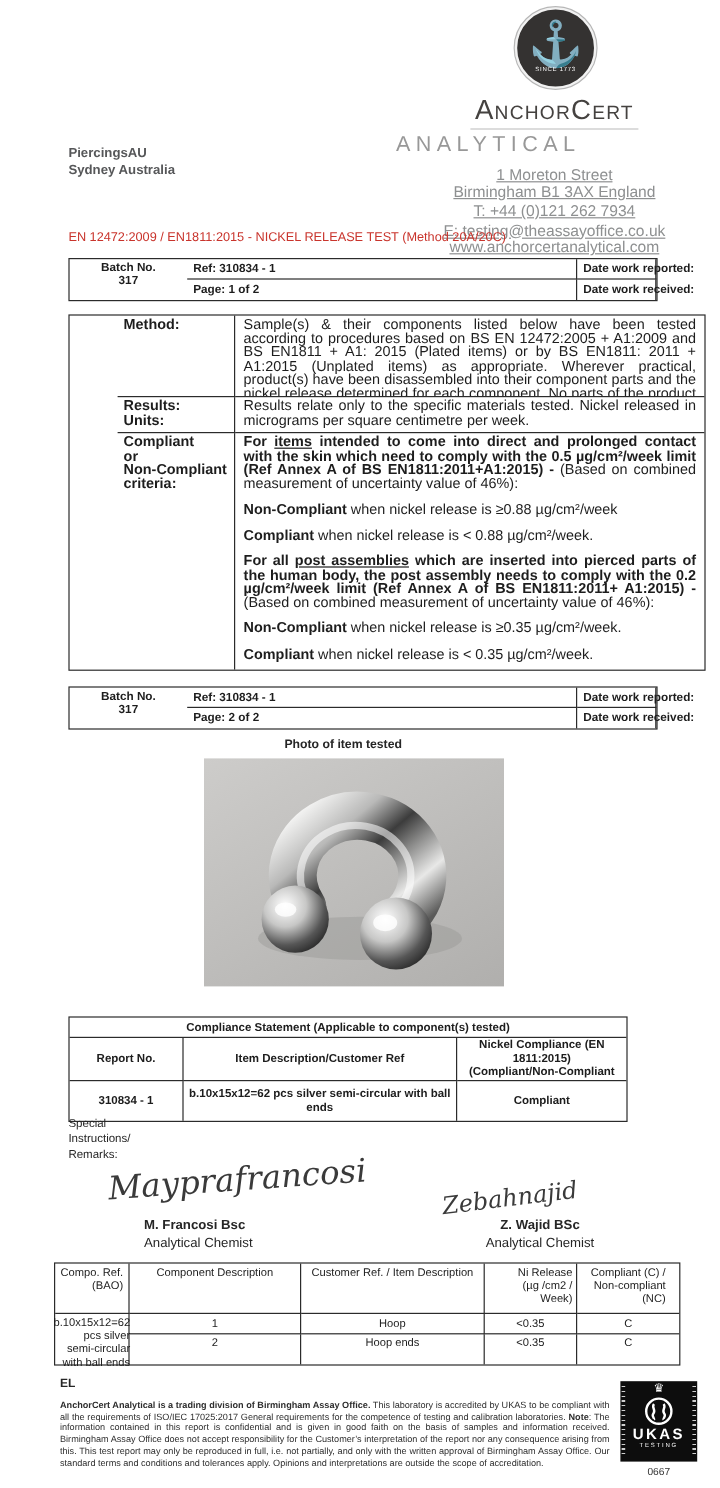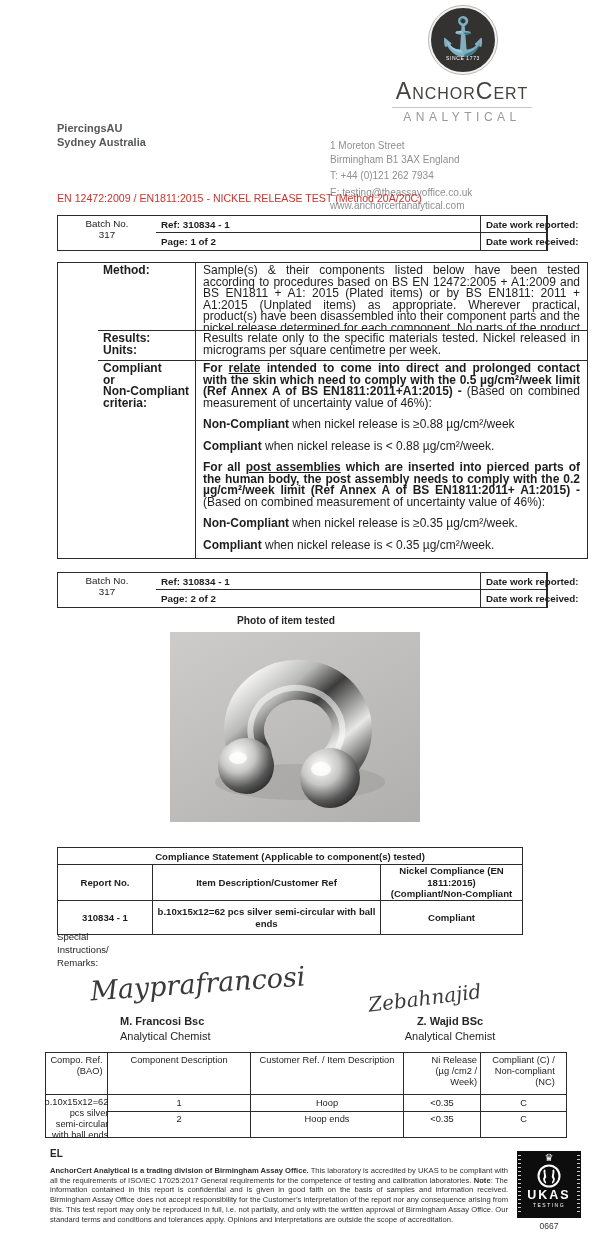--- a/index.html
+++ b/index.html
@@ -12,41 +12,41 @@
 
   
   .logo-circle{left:429px;top:6px;width:64px;height:64px;border-radius:50%;
     background:#343231;border:2px solid #f2f2f2;outline:1px solid #b7b7b7;
     display:flex;flex-direction:column;align-items:center;justify-content:center;}
   .anchor-glyph{color:#fff;font-size:37px;line-height:38px;margin-top:-2px;}
   .since{color:#fff;font-size:5px;letter-spacing:.6px;margin-top:-1px;}
   .brand-name{left:330px;top:78px;width:264px;text-align:center;font-variant:small-caps;
     font-size:23px;letter-spacing:1px;color:#454240;}
   .brand-rule{left:392px;top:107px;width:140px;height:1px;background:#c6c6c6;}
-  .brand-sub{left:330px;top:110px;width:264px;text-align:center;font-size:12px;
+  .brand-sub{left:330px;top:110px;width:264px;font-size:18px;
     letter-spacing:4.5px;color:#989898;}
-  .addr{left:330px;top:139px;width:264px;text-align:left;color:#8e9091;font-size:10px;}
+  .addr{left:330px;top:139px;width:264px;text-align:center;color:#8e9091;font-size:13px;text-decoration:underline;}
   .addr div{line-height:13.5px;}
   .addr .gap{margin-top:3px;}
   .client{left:57px;top:121px;font-size:11px;font-weight:bold;color:#565759;line-height:14px;}
 
   
   .doc-title{left:57px;top:192px;font-size:10.6px;font-weight:normal;color:#c9342c;}
 
   
   .reftable{left:57px;width:489px;height:34px;border:1.5px solid #2b2b2b;
     display:grid;grid-template-columns:98px 1fr 66px;grid-template-rows:1fr 1fr;
     font-size:9.8px;font-weight:bold;color:#1d1d1d;}
   .reftable .cell{padding:1px 5px;display:flex;align-items:center;}
   .rt-br{border-right:1px solid #2b2b2b;}
   .rt-bb{border-bottom:1px solid #2b2b2b;}
   .rt-date{gap:0;}
   .rt-date .lab{flex:0 0 118px;}
   .rt-batch{grid-row:1/3;display:flex;flex-direction:column;align-items:center;
-    justify-content:flex-start;padding-top:2px;font-weight:normal;text-align:center;}
+    justify-content:flex-start;padding-top:2px;font-weight:bold;text-align:center;}
 
   
   .methodtable{left:57px;top:262px;width:489px;height:295px;border:1.5px solid #2b2b2b;
     display:grid;grid-template-columns:98px 1fr;grid-template-rows:68px 30px 1fr;
     font-size:12px;line-height:11.5px;color:#1d1d1d;padding-left:40px;}
   .mt-lab{border-right:1px solid #2b2b2b;padding:2px 5px;font-weight:bold;}
   .mt-body{padding:2px 7px;text-align:justify;overflow:hidden;}
   .mt-bb{border-bottom:1px solid #2b2b2b;}
   .mt-body p{margin:0;}
   .mt-body p + p{margin-top:10px;}
@@ -150,21 +150,21 @@
   <div class="abs methodtable">
     <div class="mt-lab mt-bb">Method:</div>
     <div class="mt-body mt-bb">Sample(s) &amp; their components listed below have been tested according to procedures based on BS EN 12472:2005 + A1:2009 and BS EN1811 + A1: 2015 (Plated items) or by BS EN1811: 2011 + A1:2015 (Unplated items) as appropriate.  Wherever practical, product(s) have been disassembled into their component parts and the nickel release determined for each component. No parts of the product have been ‘masked off’ during the test, unless specifically instructed by the Customer.</div>
     <div class="mt-lab mt-bb preline">Results:
 Units:</div>
     <div class="mt-body mt-bb">Results relate only to the specific materials tested. Nickel released in micrograms per square centimetre per week.</div>
     <div class="mt-lab preline">Compliant
 or
 Non-Compliant criteria:</div>
     <div class="mt-body">
-      <p><span class="b">For </span><span class="b u">relate</span><span class="b"> intended to come into direct and prolonged contact with the skin which need to comply with the 0.5 µg/cm²/week limit (Ref Annex A of BS EN1811:2011+A1:2015) - </span><span>(Based on combined measurement of uncertainty value of 46%):</span></p>
+      <p><span class="b">For </span><span class="b u">items</span><span class="b"> intended to come into direct and prolonged contact with the skin which need to comply with the 0.5 µg/cm²/week limit (Ref Annex A of BS EN1811:2011+A1:2015) - </span><span>(Based on combined measurement of uncertainty value of 46%):</span></p>
       <p><span class="b">Non-Compliant</span><span> when nickel release is ≥0.88 µg/cm²/week</span></p>
       <p><span class="b">Compliant</span><span> when nickel release is &lt; 0.88 µg/cm²/week.</span></p>
       <p><span class="b">For all </span><span class="b u">post assemblies</span><span class="b"> which are inserted into pierced parts of the human body, the post assembly needs to comply with the 0.2 µg/cm²/week limit (Ref Annex A of BS EN1811:2011+ A1:2015) - </span><span>(Based on combined measurement of uncertainty value of 46%):</span></p>
       <p><span class="b">Non-Compliant</span><span> when nickel release is ≥0.35 µg/cm²/week.</span></p>
       <p><span class="b">Compliant</span><span> when nickel release is &lt; 0.35 µg/cm²/week.</span></p>
 
     </div>
   </div>
 
   <div class="abs reftable" style="top:572px">

